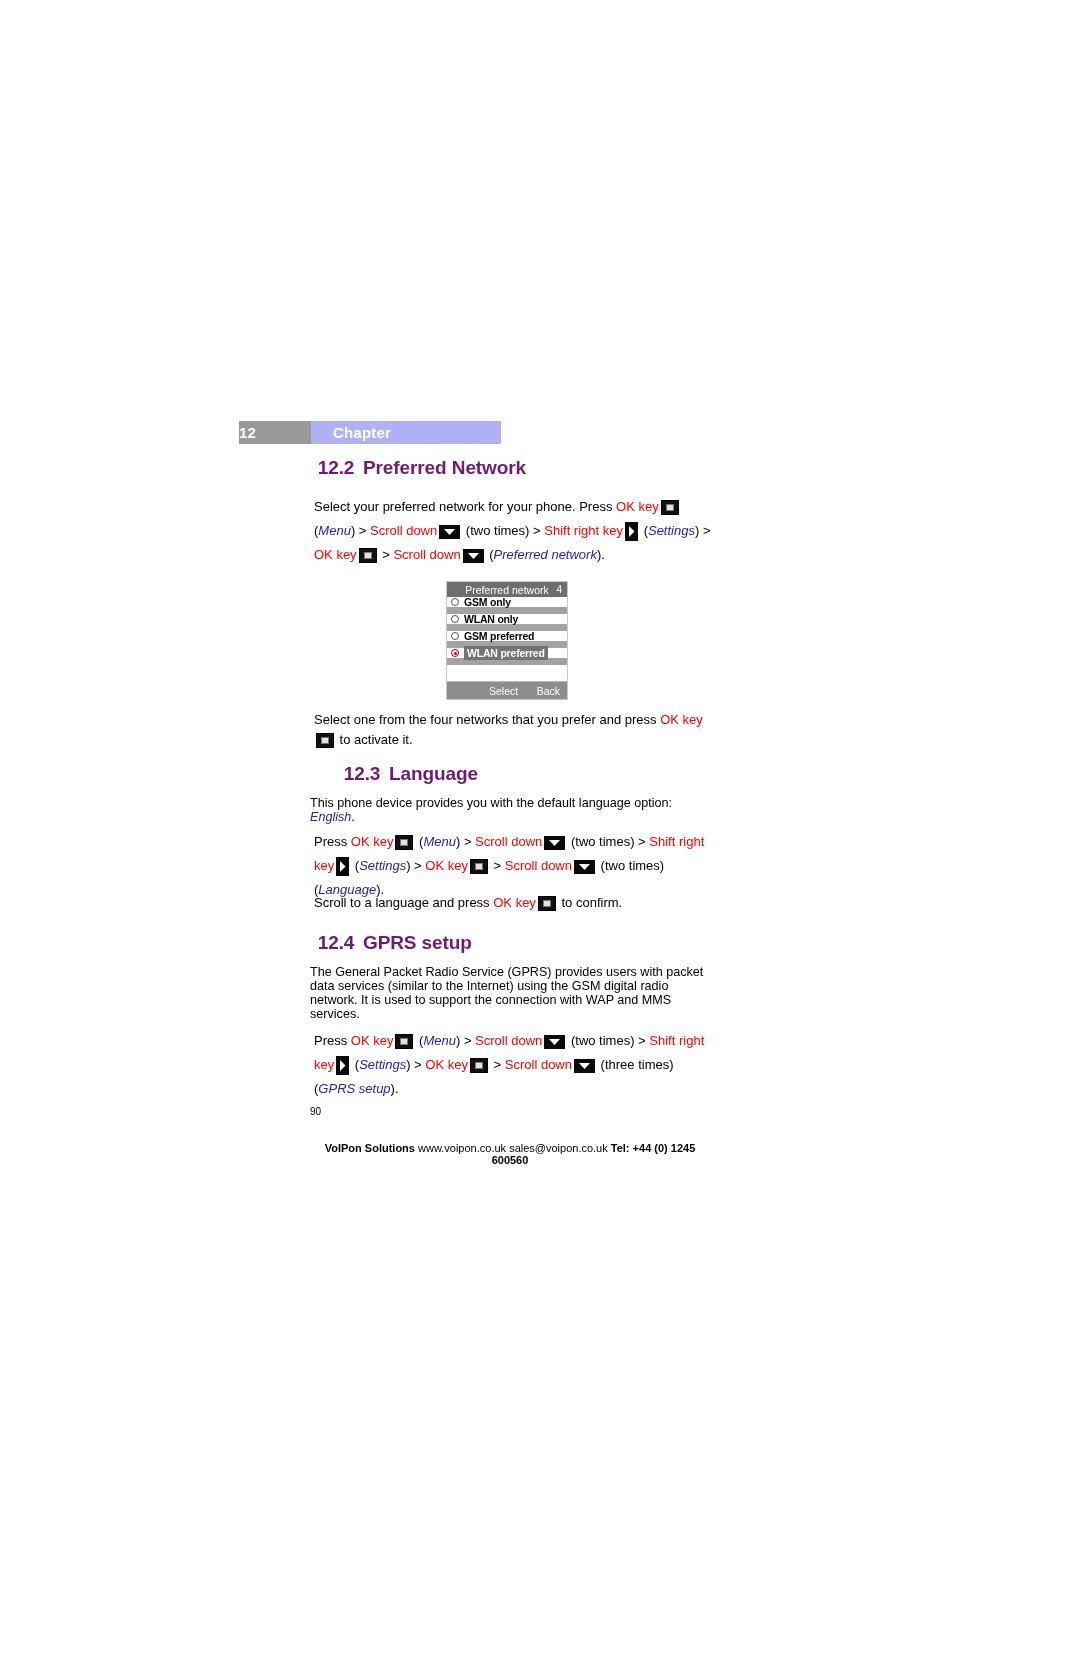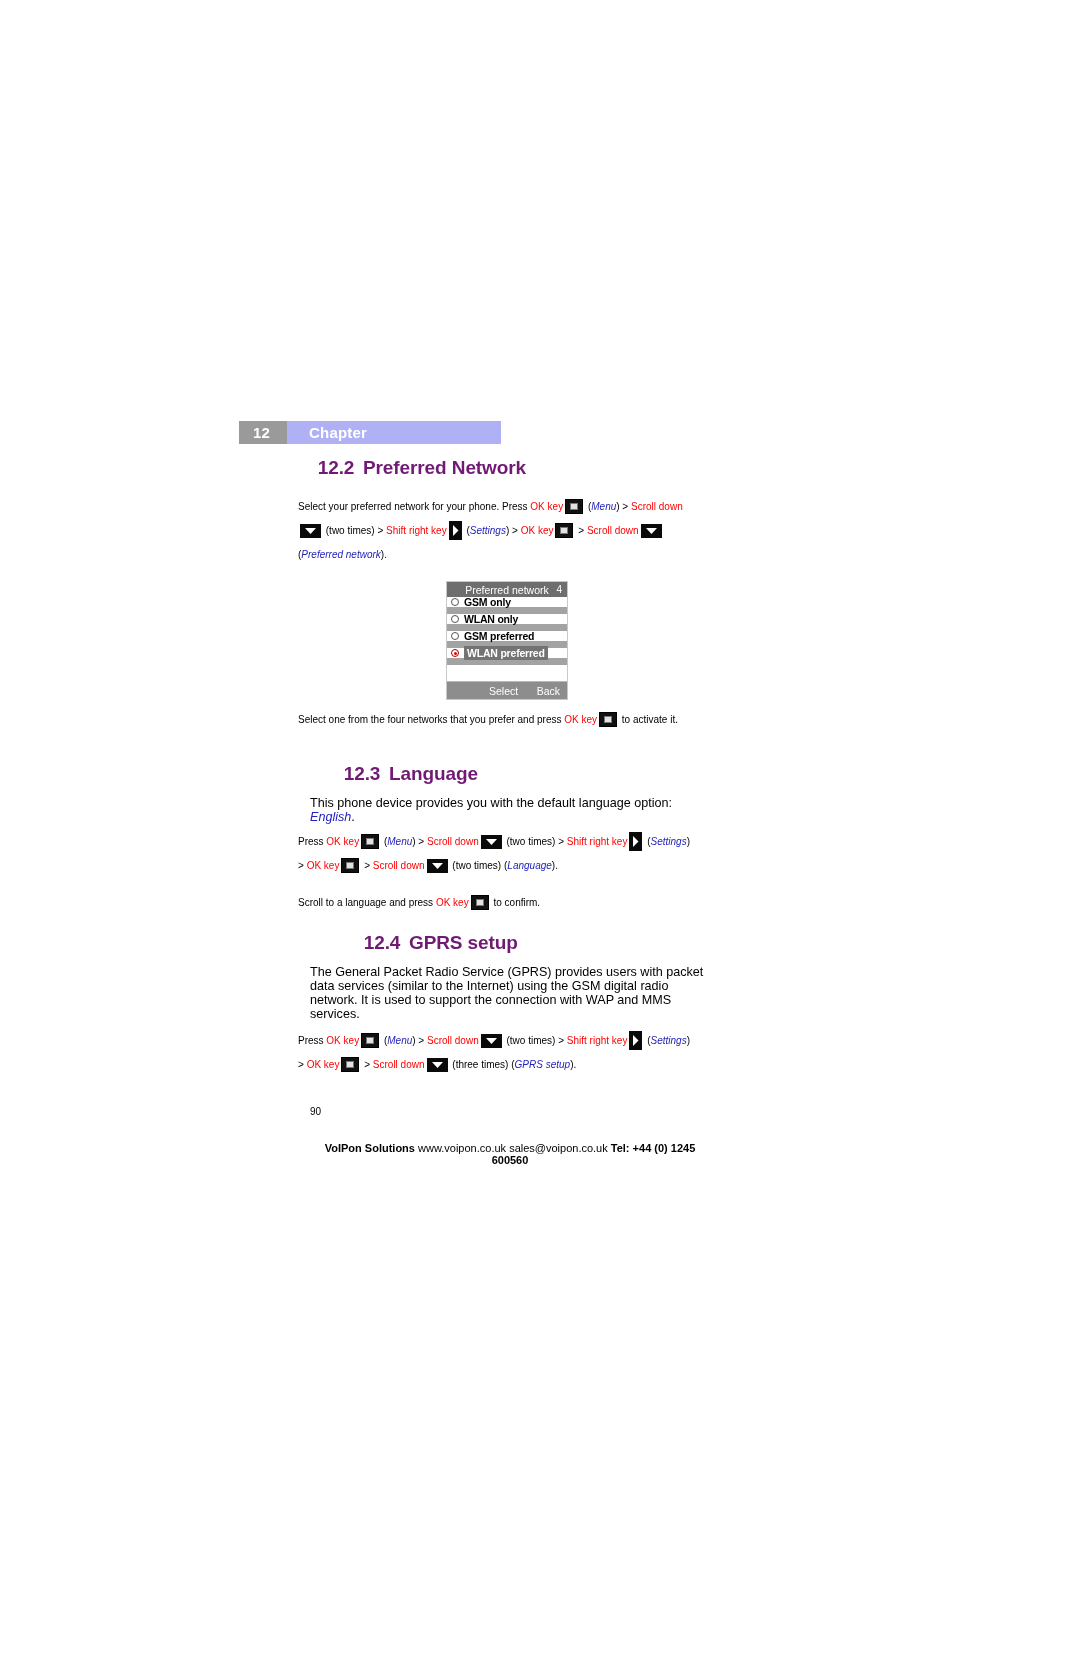--- a/index.html
+++ b/index.html
@@ -29,28 +29,27 @@
   .chapter-bar {
     position: absolute;
     left: 239px;
     top: 421px;
     width: 262px;
     height: 23px;
     display: flex;
     align-items: stretch;
   }
   .chapter-num {
-    width: 48px;
+    width: 72px;
     background: #9a9a9a;
     color: #ffffff;
     font-size: 15px;
     font-weight: bold;
     display: flex;
     align-items: center;
-    padding-left: 14px;
     box-sizing: border-box;
     letter-spacing: 0.2px;
   }
   .chapter-word {
     flex: 1;
     background: #b0b0f5;
     color: #ffffff;
     font-size: 15px;
     font-weight: bold;
     display: flex;
@@ -82,23 +81,23 @@
     left: 310px;
     width: 396px;
     font-size: 12.6px;
     line-height: 14px;
     color: #000000;
   }
 
   
   .steps {
     position: absolute;
-    left: 298px;
+    left: 314px;
     width: 400px;
-    font-size: 10px;
+    font-size: 13px;
     line-height: 24px;
     color: #000000;
   }
   .red { color: #ff0000; }
   .blue-i { color: #2222bb; font-style: italic; }
 
   
   .icn {
     display: inline-block;
     vertical-align: -4px;
@@ -337,21 +336,21 @@
     <span class="red">Scroll down</span><span class="icn ico-down"><svg width="21" height="14" viewBox="0 0 21 14">
           <polygon points="5,4 10.5,10 16,4" fill="#ffffff"></polygon>
         </svg></span>
     <span>(two times)</span> (<span class="blue-i">Language</span>).
   </div>
 
   <div class="steps" style="top:893px; line-height:20px;">
     <span>Scroll to a language and press </span><span class="red">OK key</span><span class="icn ico-ok"></span><span> to confirm.</span>
   </div>
 
-  <div class="h2" style="top:932px;margin-left:46px;">
+  <div class="h2" style="top:932px;">
     <span class="num">12.4</span><span>GPRS setup</span>
   </div>
 
   <div class="para" style="top:965px;">The General Packet Radio Service (GPRS) provides users with packet data services (similar to the Internet) using the GSM digital radio network. It is used to support the connection with WAP and MMS services.</div>
 
   <div class="steps" style="top:1029px;">
     <span>Press </span><span class="red">OK key</span><span class="icn ico-ok"></span> (<span class="blue-i">Menu</span>) &gt;
     <span class="red">Scroll down</span><span class="icn ico-down"><svg width="21" height="14" viewBox="0 0 21 14">
           <polygon points="5,4 10.5,10 16,4" fill="#ffffff"></polygon>
         </svg></span>

